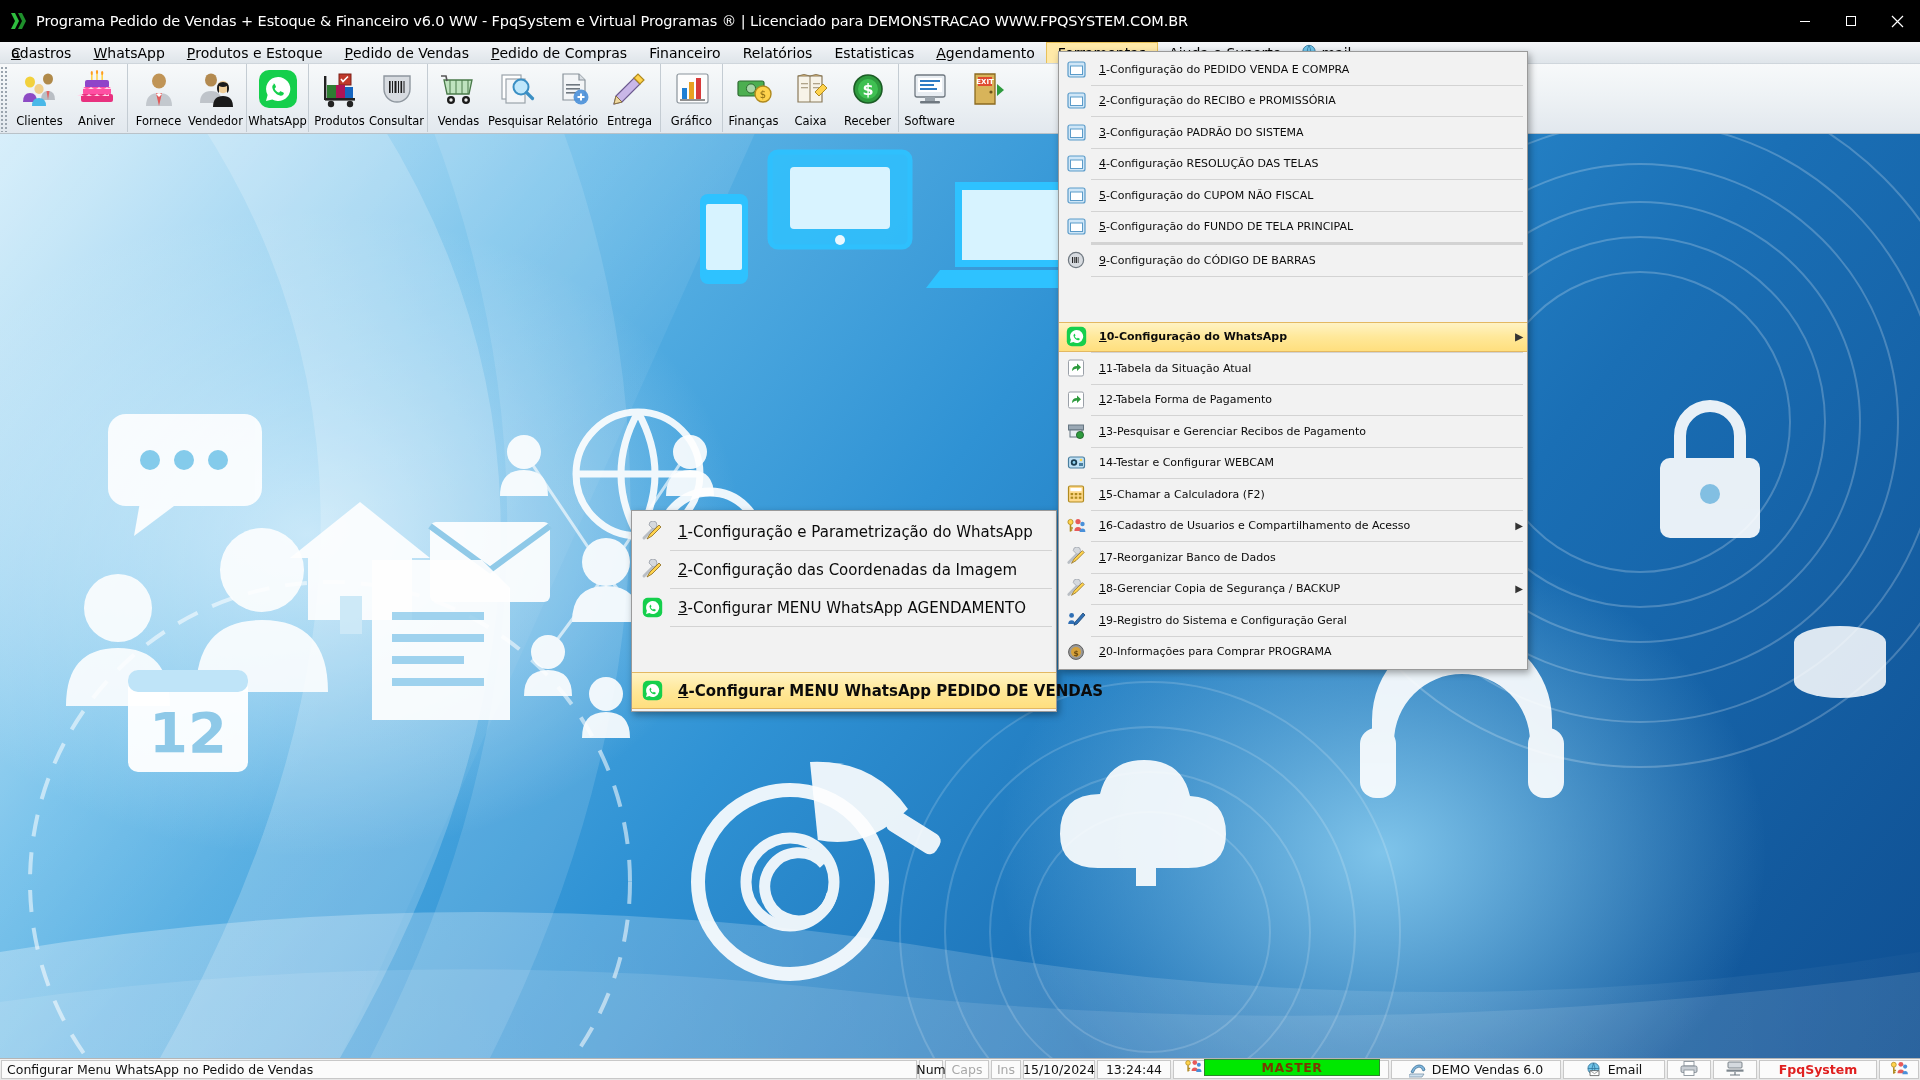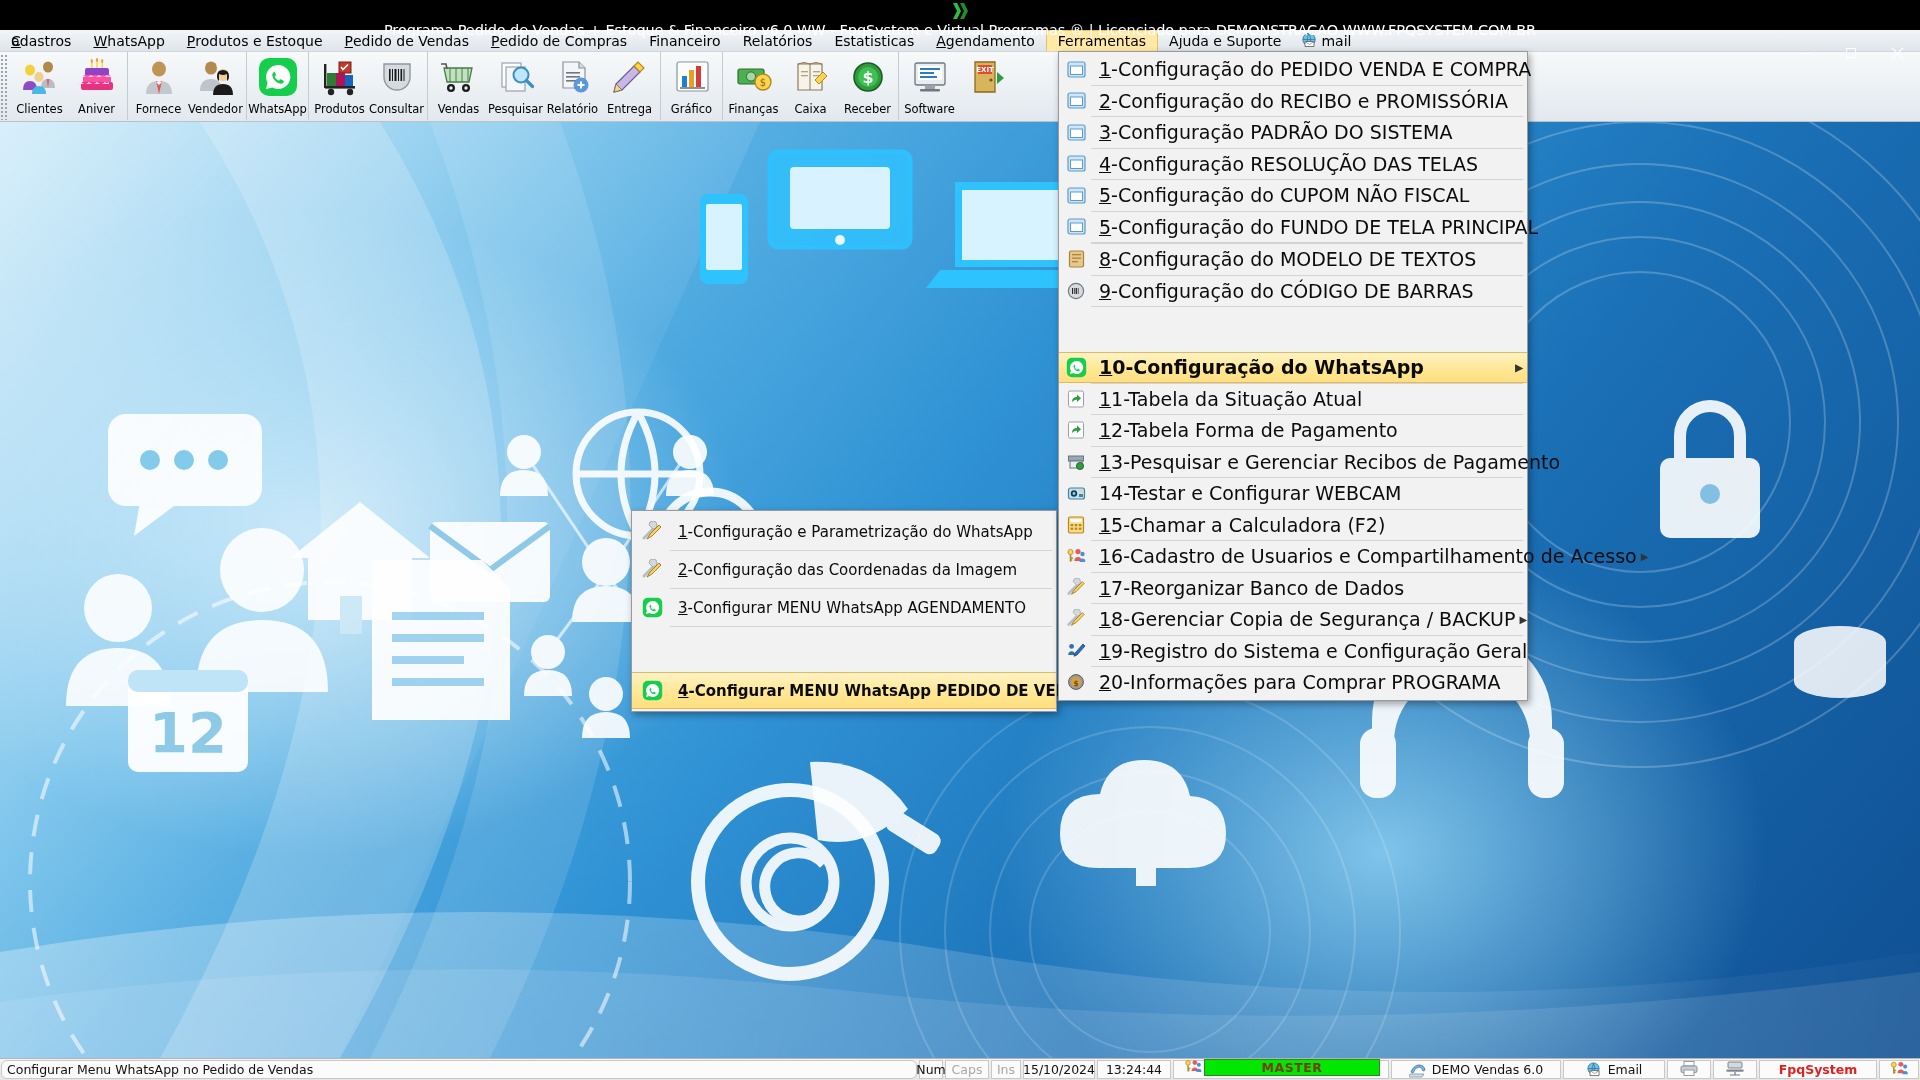--- a/index.html
+++ b/index.html
@@ -5,28 +5,27 @@
   * { box-sizing: border-box; margin: 0; padding: 0; }
   html, body {
     width: 1920px; height: 1080px;
     overflow: hidden;
     font-family: "Liberation Sans", sans-serif;
     background: #0a5f9c;
   }
 
   
   #titlebar {
-    height: 30px;
+    height: 42px;
     background: #000000;
     display: flex;
     align-items: center;
     color: #ffffff;
     position: relative;
     z-index: 60;
-    flex-direction: column;
   }
   #app-icon {
     width: 22px; height: 22px;
     margin: 0 6px 0 8px;
     position: relative;
     flex: 0 0 auto;
   }
   #app-icon svg { display:block; }
   #title-text {
     font-size: 14.5px;
@@ -150,21 +149,21 @@
     position: relative;
     padding-left: 2px;
   }
   .dd-row .gutter {
     width: 30px; flex: 0 0 30px;
     display: flex; align-items: center; justify-content: center;
   }
   .dd-row .gutter svg { display:block; }
   .dd-lbl {
     flex: 1;
-    font-size: 19px;
+    font-size: 11px;
     color: #0b0b0b;
     white-space: nowrap;
     padding-left: 8px;
     font-family: "DejaVu Sans", sans-serif;
   }
   .dd-lbl .mn { text-decoration: underline; }
   .dd-row .arrow {
     width: 16px; flex: 0 0 16px;
     display:flex; align-items:center; justify-content:center;
     color: #333; font-size: 10px;
@@ -208,21 +207,21 @@
     background: #fbfbfb;
     margin: 1px 1px;
     display: flex;
     align-items: center;
     justify-content: center;
     font-size: 12.5px;
     color: #111;
     padding: 0 6px;
     white-space: nowrap;
   }
-  .sb-cell.grow { flex: 1; justify-content: flex-start; padding-left: 5px; border-radius: 6px; }
+  .sb-cell.grow { flex: 1; justify-content: flex-start; padding-left: 5px; }
   .sb-cell.dim { color: #a8a8a8; }
   #sb-master {
     background: #00e800;
     color: #7a3a00;
     font-weight: bold;
     font-size: 12.5px;
     letter-spacing: .5px;
     width: 176px;
     border: 1px solid #2a8a2a;
     display:flex; align-items:center; justify-content:center;
@@ -822,33 +821,20 @@
           <rect x="1" y="1" width="17" height="15" rx="2" fill="#cfe6f7" stroke="#5b9bc9" stroke-width="1.2"></rect>
           <rect x="3.5" y="5" width="12" height="8.5" fill="#fff" stroke="#5b9bc9" stroke-width="1"></rect>
         </svg>
       </span>
     <span class="dd-lbl"><span class="mn">5</span><span>-Configuração do FUNDO DE TELA PRINCIPAL</span></span>
   </div>
   <div class="dd-sep"></div>
 
   <div class="dd-sep"></div>
 
-  <div class="dd-row">
-    <span class="gutter">
-        <svg width="17" height="18" viewBox="0 0 17 18">
-          <rect x="1.5" y="1" width="14" height="16" rx="1.5" fill="#e8c88a" stroke="#a8833c" stroke-width="1.2"></rect>
-          <g fill="#a8833c">
-            <rect x="4" y="4" width="9" height="1.3"></rect>
-            <rect x="4" y="7.5" width="9" height="1.3"></rect>
-            <rect x="4" y="11" width="6" height="1.3"></rect>
-          </g>
-        </svg>
-      </span>
-    <span class="dd-lbl"><span class="mn">8</span><span>-Configuração do MODELO DE TEXTOS</span></span>
-  </div>
   <div class="dd-sep"></div>
 
   <div class="dd-row">
     <span class="gutter">
         <svg width="18" height="18" viewBox="0 0 18 18">
           <circle cx="9" cy="9" r="7.6" fill="#d7dbe0" stroke="#6f7880" stroke-width="1.2"></circle>
           <g fill="#222">
             <rect x="5" y="6" width="1.1" height="6"></rect>
             <rect x="7" y="6" width=".7" height="6"></rect>
             <rect x="8.6" y="6" width="1.3" height="6"></rect>

